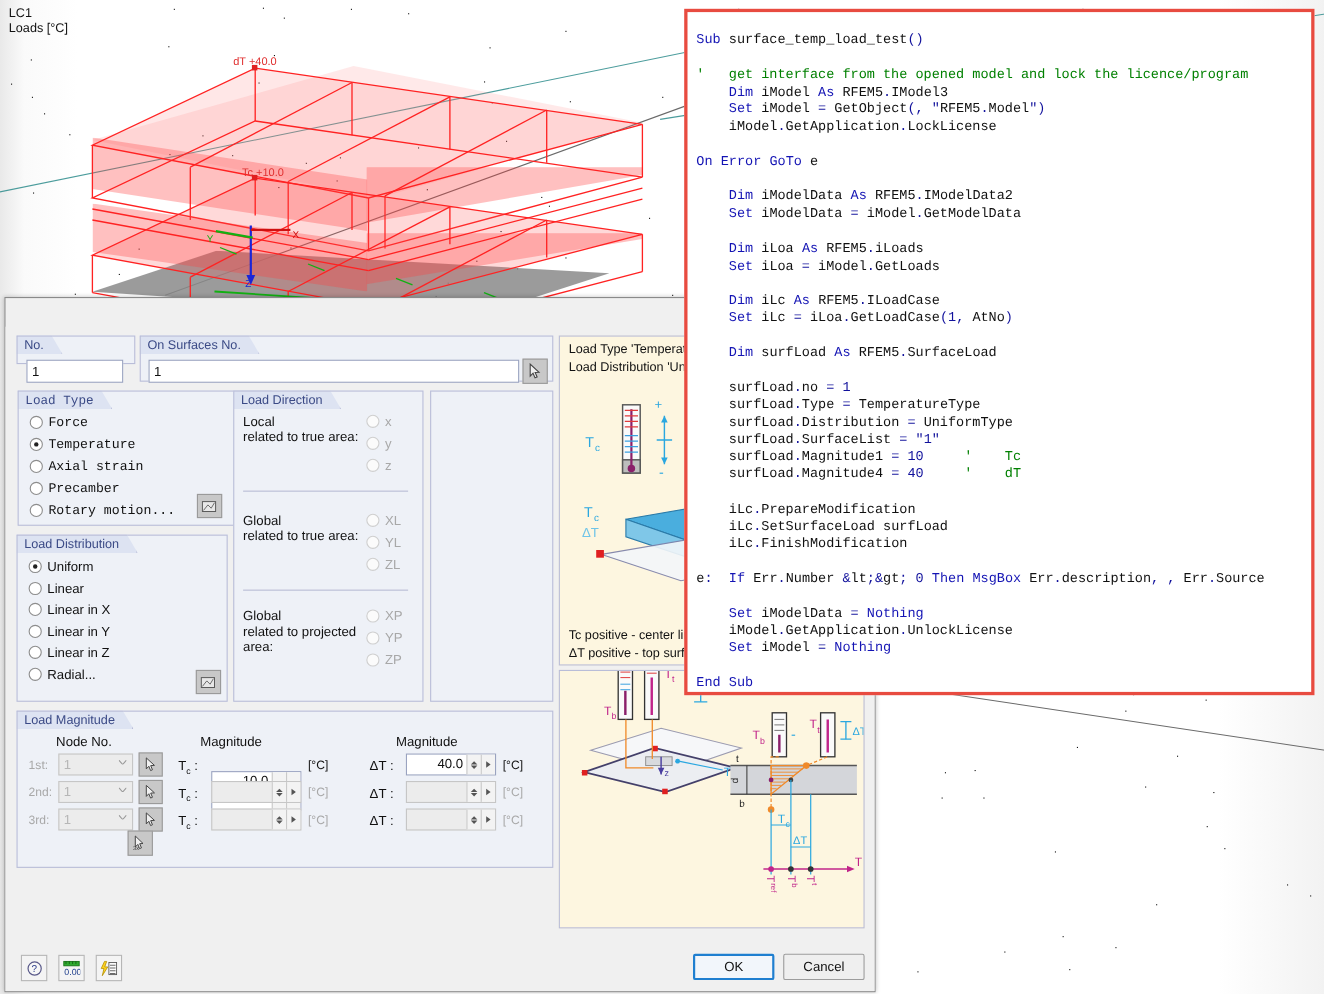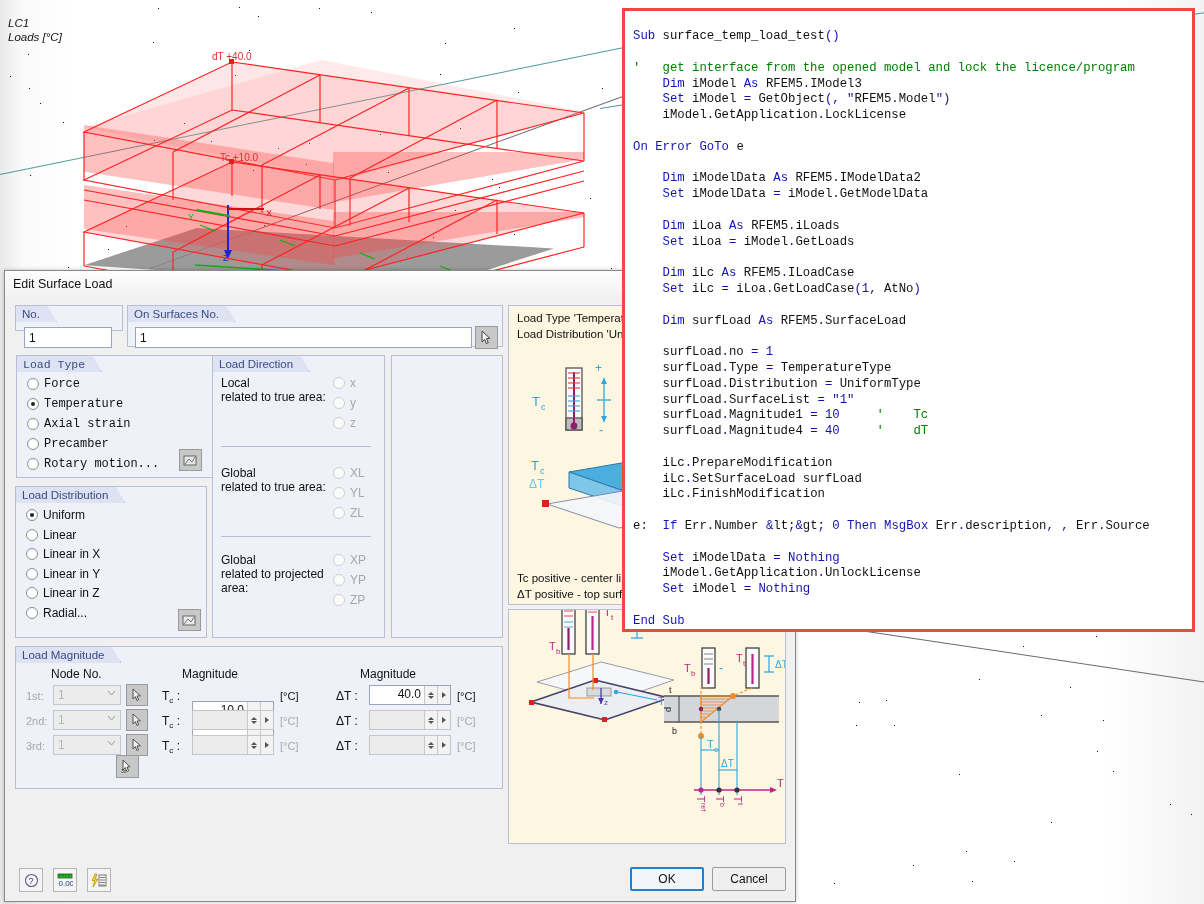--- a/index.html
+++ b/index.html
@@ -458,28 +458,27 @@
     <div class="axisX" style="left:228px;top:208px;width:36px;"></div>
     <div class="axisY" style="left:196px;top:212px;width:34px;transform:rotate(10deg);"></div>
     <div class="axname" style="left:266px;top:208px;color:#d01010;">X</div>
     <div class="axname" style="left:188px;top:212px;color:#12b012;">Y</div>
     <div class="axname" style="left:223px;top:253px;color:#1a25d8;">Z</div>
 
     <div class="mdl-label" style="left:212px;top:51px;">dT +40.0</div>
     <div class="mdl-label" style="left:220px;top:152px;">Tc +10.0</div>
   </div>
 
-  <div class="vp-label" style="left:8px;top:16px;font-style:italic;">
+  <div class="vp-label" style="left:8px;top:5px;">
     <span>LC1</span><br>
     <span>Loads [°C]</span>
   </div>
 </div>
 
 <div id="dialog">
-  <div id="dlg-title">Edit Surface Load</div>
   <div id="dlg-body">
 
     <div class="grp" style="left:10px;top:8px;width:108px;height:26px;">
       <div class="cap">No.</div>
       <input class="txtbox" style="left: 8px; top: 21px; width: 88px; height: 21px; border-radius: 0px;" value="1">
     </div>
 
     <div class="grp" style="left:122px;top:8px;width:376px;height:42px;">
       <div class="cap">On Surfaces No.</div>
       <input class="txtbox" style="left: 7px; top: 21px; width: 337px; height: 21px;" value="1">

